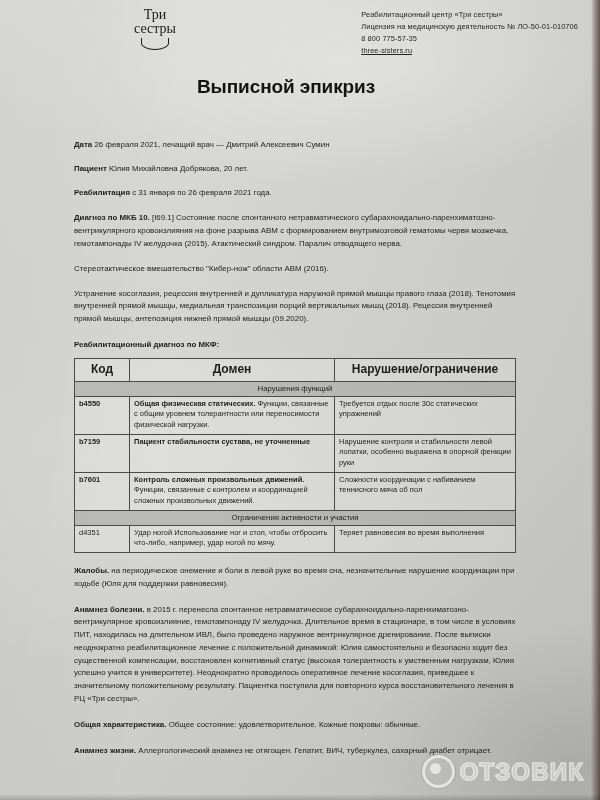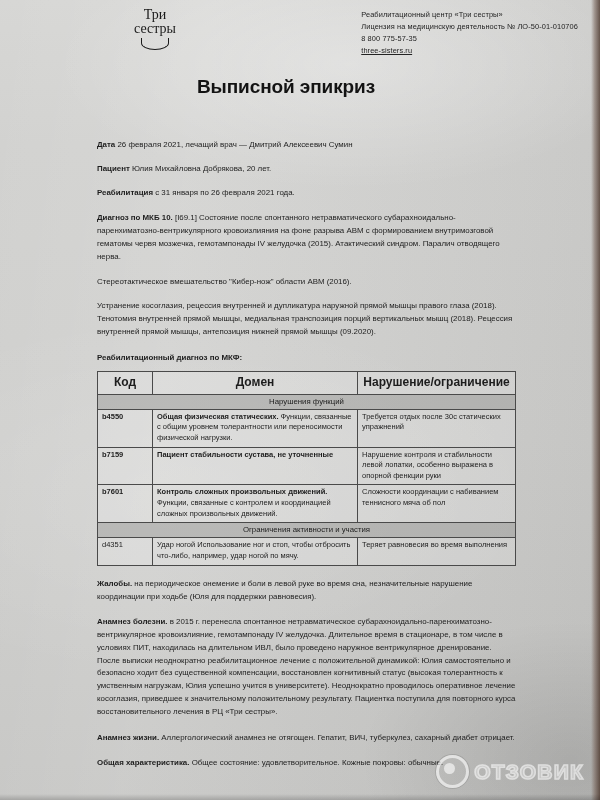--- a/index.html
+++ b/index.html
@@ -105,21 +105,21 @@
     font-size: 19px;
     font-weight: bold;
     letter-spacing: -0.1px;
     margin: 19px 0 0 0;
     padding-right: 28px;
     color: #131313;
   }
 
   
   .body-wrap {
-    padding: 0 84px 0 97px;
+    padding: 0 84px 0 74px;
     font-size: 7.9px;
     line-height: 1.62;
     margin-top: 41px;
   }
   .line {
     margin-top: 11px;
   }
   .para {
     margin-top: 12px;
     text-align: left;
@@ -190,21 +190,21 @@
   }
   #watermark .wm-ring::after {
     content: "";
     position: absolute;
     left: 5px; top: 5px;
     width: 11px; height: 11px;
     border-radius: 50%;
     background: #ffffff;
   }
   #watermark .wm-text {
-    font-size: 21px;
+    font-size: 24px;
     font-weight: bold;
     letter-spacing: 1.2px;
     color: transparent;
     -webkit-text-stroke: 1.6px #ffffff;
     text-shadow: 0 0 1px rgba(255,255,255,0.5);
     font-family: "Liberation Sans", sans-serif;
   }
 
   
   .ghost {
@@ -297,23 +297,23 @@
             <td class="domain"><span>Удар ногой Использование ног и стоп, чтобы отбросить что-либо, например, удар ногой по мячу.</span></td>
             <td class="impair">Теряет равновесия во время выполнения</td>
           </tr>
         </tbody>
       </table>
 
       <div class="para tight"><b>Жалобы.</b><span> на периодическое онемение и боли в левой руке во время сна, незначительные нарушение координации при ходьбе (Юля для поддержки равновесия).</span></div>
 
       <div class="para block"><b>Анамнез болезни.</b><span> в 2015 г. перенесла спонтанное нетравматическое субарахноидально-паренхиматозно-вентрикулярное кровоизлияние, гемотампонаду IV желудочка. Длительное время в стационаре, в том числе в условиях ПИТ, находилась на длительном ИВЛ, было проведено наружное вентрикулярное дренирование. После выписки неоднократно реабилитационное лечение с положительной динамикой: Юлия самостоятельно и безопасно ходит без существенной компенсации, восстановлен когнитивный статус (высокая толерантность к умственным нагрузкам, Юлия успешно учится в университете). Неоднократно проводилось оперативное лечение косоглазия, приведшее к значительному положительному результату. Пациентка поступила для повторного курса восстановительного лечения в РЦ «Три сестры».</span></div>
 
+      <div class="para block"><b>Общая характеристика.</b><span> Общее состояние: удовлетворительное. Кожные покровы: обычные.</span></div>
+
       <div class="para block"><b>Анамнез жизни.</b><span> Аллергологический анамнез не отягощен. Гепатит, ВИЧ, туберкулез, сахарный диабет отрицает.</span></div>
-
-      <div class="para block"><b>Общая характеристика.</b><span> Общее состояние: удовлетворительное. Кожные покровы: обычные.</span></div>
 
     </div>
   </div>
 
   <div id="right-edge"></div>
   <div id="bottom-edge"></div>
 
   <div id="watermark">
     <div class="wm-ring"></div>
     <div class="wm-text">ОТЗОВИК</div>

